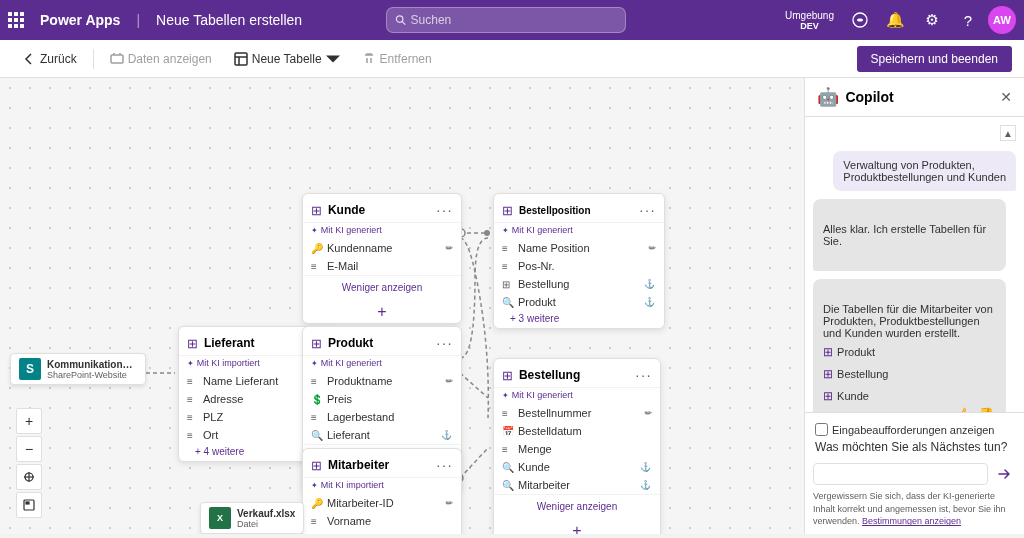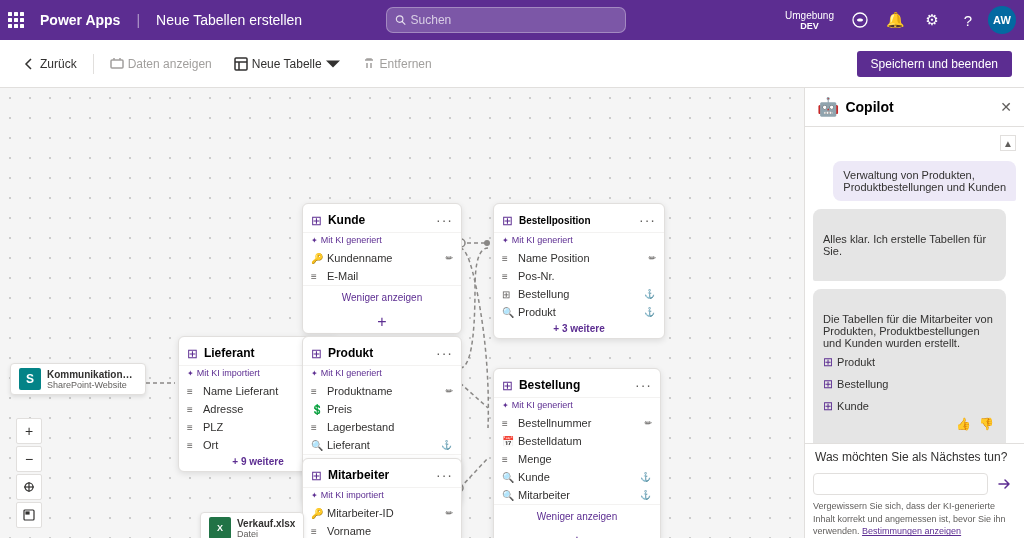--- a/index.html
+++ b/index.html
@@ -24,25 +24,25 @@
       flex: 1; max-width: 240px; margin: 0 auto;
       background: rgba(255,255,255,0.2); border: 1px solid rgba(255,255,255,0.3);
       border-radius: 7px; display: flex; align-items: center; padding: 8px 8px; gap: 4px; height: 26px;
     }
     .nav-search input { background: transparent; border: none; outline: none; color: white; font-size: 12px; width: 100%; }
     .nav-search input::placeholder { color: rgba(255,255,255,0.7); }
     .nav-right { display: flex; align-items: center; gap: 4px; margin-left: auto; }
     .nav-env { display: flex; flex-direction: column; align-items: center; color: white; font-size: 9px; padding: 0 6px; }
     .nav-env span:first-child { font-size: 10px; }
     .nav-icon-btn { width: 32px; height: 32px; display: flex; align-items: center; justify-content: center; color: white; cursor: pointer; border-radius: 2px; font-size: 15px; }
-    .nav-avatar { width: 28px; height: 28px; background: #0369a1; border-radius: 50%; display: flex; align-items: center; justify-content: center; font-size: 11px; font-weight: 600; color: white; cursor: pointer; text-align: right; }
+    .nav-avatar { width: 28px; height: 28px; background: #d946ef; border-radius: 50%; display: flex; align-items: center; justify-content: center; font-size: 11px; font-weight: 600; color: white; cursor: pointer; text-align: right; }
 
     
     .toolbar {
-      height: 48px;
+      height: 38px;
       background: white;
       border-bottom: 1px solid #e1dfdd;
       display: flex;
       align-items: center;
       padding: 0 12px;
       gap: 2px;
     }
     .toolbar-btn {
       display: flex; align-items: center; gap: 4px; padding: 4px 10px;
       font-size: 12px; color: #323130; cursor: pointer; border-radius: 2px;
@@ -101,21 +101,21 @@
     .table-card-footer {
       padding: 4px 8px 6px 8px;
       border-top: 1px solid #f3f2f1;
       text-align: center;
     }
     .show-less-btn {
       font-size: 10px; color: #5c2d91; cursor: pointer; background: none; border: none;
       width: 100%; padding: 2px 0;
     }
     .more-fields {
-      text-align: center; font-size: 10px; color: #5c2d91; padding: 2px 0 4px 0; cursor: pointer; font-weight: bold;
+      text-align: left; font-size: 10px; color: #5c2d91; padding: 2px 0 4px 16px; cursor: pointer;
     }
     .add-btn {
       display: flex; align-items: center; justify-content: center;
       font-size: 16px; color: #5c2d91; cursor: pointer; padding: 2px 0;
     }
 
     
     .connections-svg {
       position: absolute; top: 0; left: 0; width: 100%; height: 100%;
       pointer-events: none;
@@ -378,21 +378,21 @@
         <span>Adresse</span>
       </div>
       <div class="table-field">
         <span class="field-icon">≡</span>
         <span>PLZ</span>
       </div>
       <div class="table-field">
         <span class="field-icon">≡</span>
         <span>Ort</span>
       </div>
-      <div class="more-fields">+ 9 weitere</div>
+      <div class="more-fields">+ 4 weitere</div>
     </div>
 
     <div class="table-card" style="left: 302px; top: 248px;">
       <div class="table-card-header">
         <span class="icon">⊞</span>
         <span class="table-card-title">Produkt</span>
         <span class="table-card-menu">···</span>
       </div>
       <div class="table-card-ai">Mit KI generiert</div>
       <div class="table-field">
@@ -549,20 +549,24 @@
           <button class="feedback-btn">👎</button>
         </div>
       </div>
 
       <div style="display:flex;justify-content:flex-end;margin-top:2px;">
         <div style="width:16px;height:16px;border:1px solid #e1dfdd;display:flex;align-items:center;justify-content:center;font-size:10px;cursor:pointer;color:#605e5c;">▼</div>
       </div>
     </div>
 
     <div class="copilot-footer">
+      <div class="copilot-prompt-toggle">
+        <input type="checkbox" style="">
+        <span>Eingabeaufforderungen anzeigen</span>
+      </div>
       <div class="copilot-question">Was möchten Sie als Nächstes tun?</div>
       <div class="copilot-input-area">
         <input class="copilot-input" type="text" placeholder="" style="">
         <button class="copilot-send-btn">
           <svg width="14" height="14" viewBox="0 0 14 14" fill="none">
               <path d="M2 7h10M8 3l4 4-4 4" stroke="#5c2d91" stroke-width="1.5" stroke-linecap="round" stroke-linejoin="round"></path>
             </svg>
         </button>
       </div>
       <div class="copilot-disclaimer">

